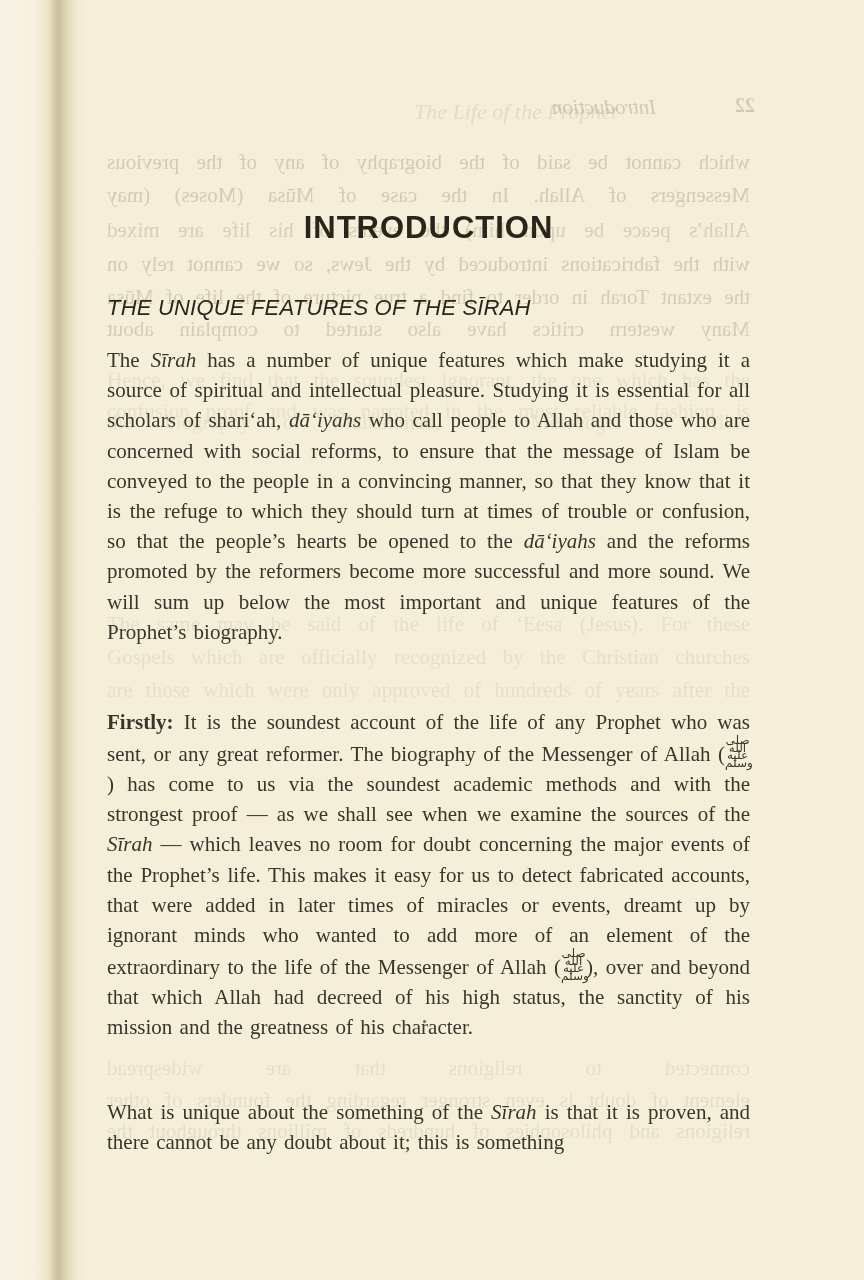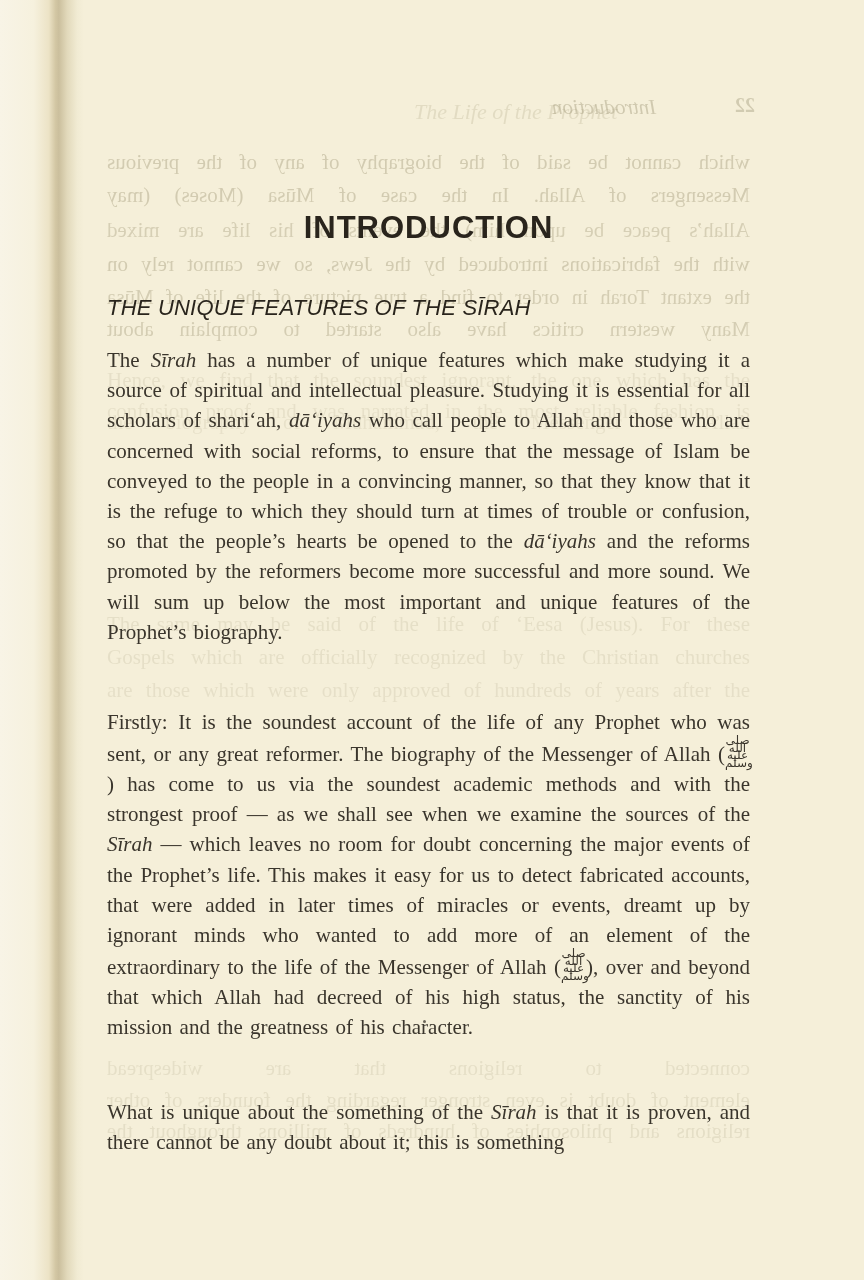--- a/index.html
+++ b/index.html
@@ -45,21 +45,21 @@
   }
   .para{
     position:absolute;left:107px;width:643px;margin:0;
     text-align:justify;font-size:21px;line-height:30.2px;
     word-spacing:2px;color:#3a352c;
   }
   .para-0{top:345px;}
   .para-1{top:707px;}
   .para-2{top:1097px;}
   .para em{font-style:italic;}
-  .para strong{font-weight:normal;}
+  .para strong{font-weight:bold;}
   .pbuh{
     display:inline-block;width:25px;
     font-family:"DejaVu Sans",sans-serif;
     font-size:12px;line-height:7.5px;
     word-spacing:0;letter-spacing:0;text-align:center;
     vertical-align:-6px;color:#3a352c;
   }
   .speck{
     position:absolute;left:423px;top:1020px;width:3px;height:3px;
     border-radius:50%;background:#4a443a;opacity:0.8;

